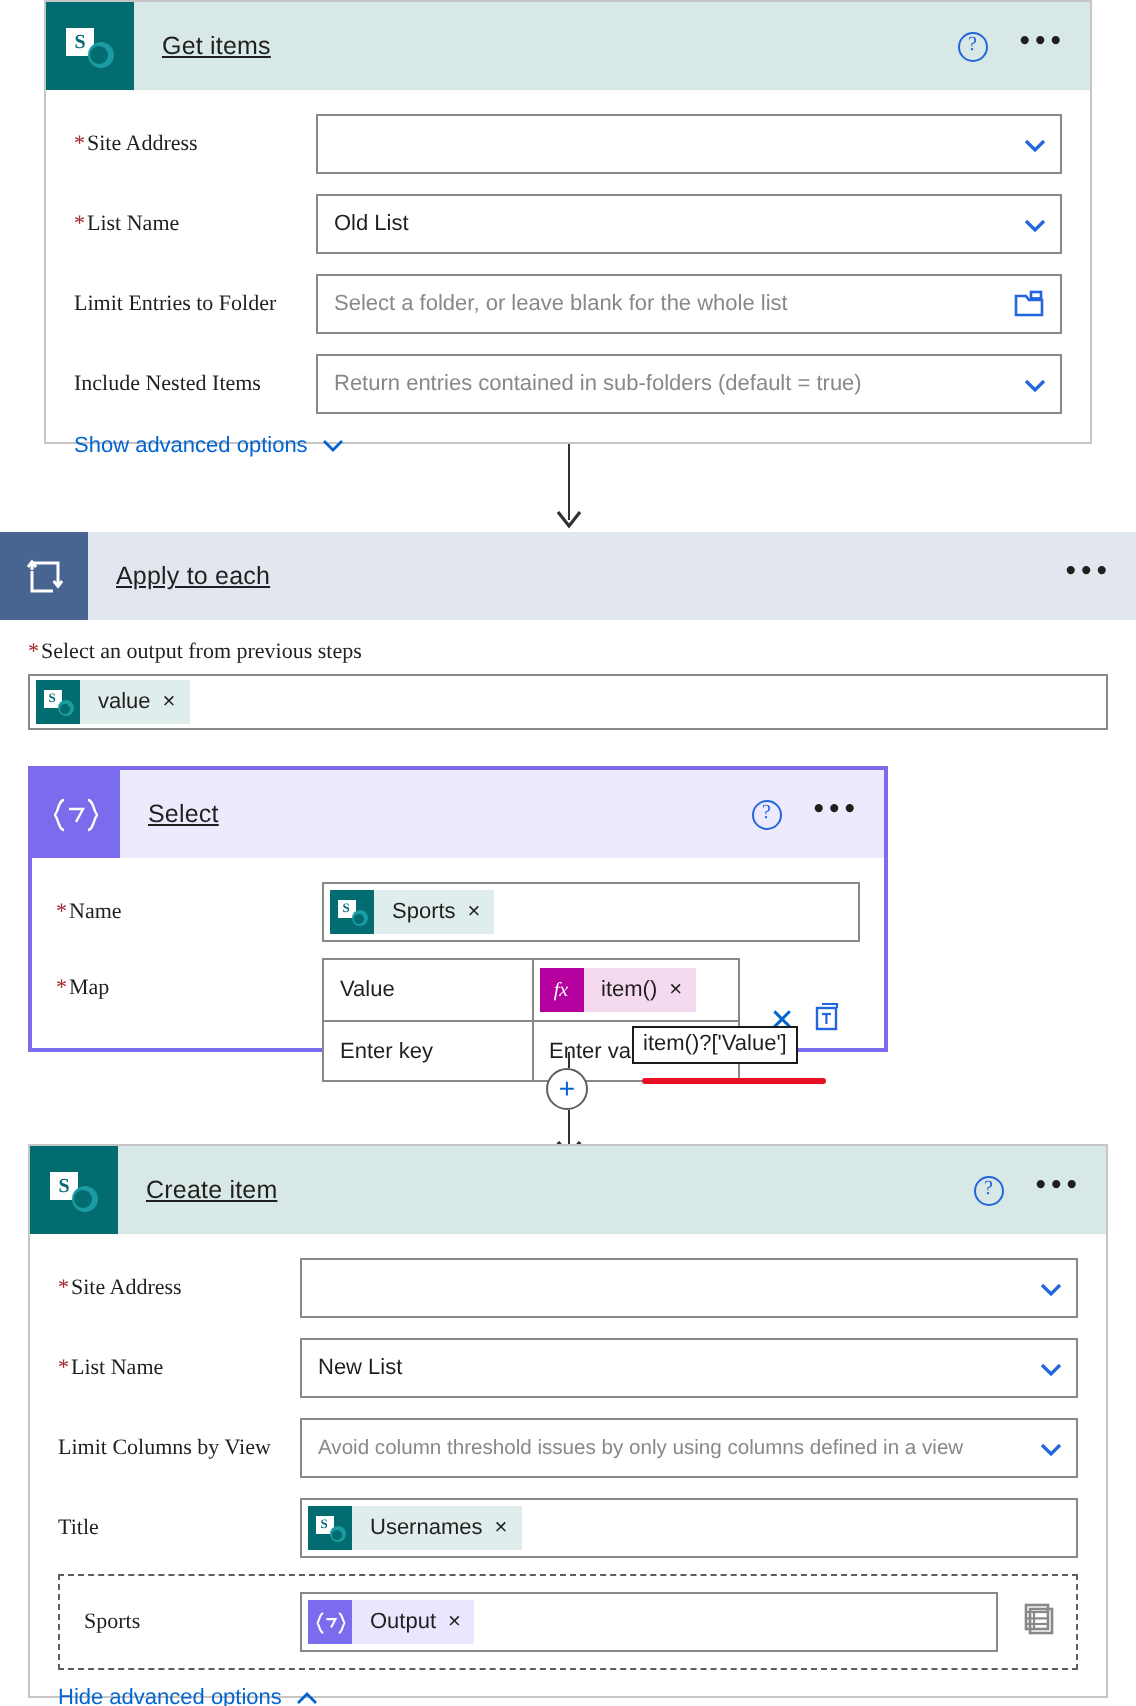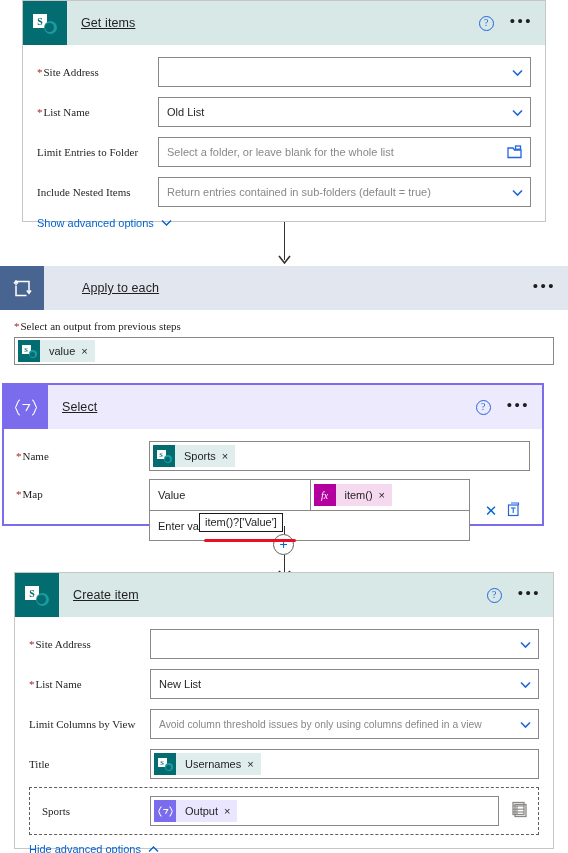--- a/index.html
+++ b/index.html
@@ -349,21 +349,21 @@
   <div class="line" style="top:0; height:38px;"></div>
   <div class="arrowhead" style="top:33px;">
     <svg width="13" height="10" viewBox="0 0 13 10">
         <polyline points="1,1 6.5,8 12,1" fill="none" stroke="#323130" stroke-width="1.6"></polyline>
       </svg>
   </div>
 </div>
 
 <div style="position:absolute; left:0; top:266px; width:568px;">
 
-  <div class="card-header" style="background:#e1e6ef;gap:24px;">
+  <div class="card-header" style="background:#e1e6ef;">
     <div class="op-icon loop-icon">
       <svg width="19" height="19" viewBox="0 0 19 19">
         <polyline points="3,6 3,2.5 16,2.5 16,13" fill="none" stroke="#ffffff" stroke-width="1.5"></polyline>
         <polyline points="3,6.5 3,16.5 13.5,16.5" fill="none" stroke="#ffffff" stroke-width="1.5"></polyline>
         <polyline points="1,4.5 3,2 5,4.5" fill="none" stroke="#ffffff" stroke-width="1.5"></polyline>
         <polyline points="13.8,11.5 16,14.2 18,11.5" fill="none" stroke="#ffffff" stroke-width="1.5"></polyline>
       </svg>
     </div>
     <div class="card-title">Apply to each</div>
     <div class="hdr-right">
@@ -382,21 +382,21 @@
               <span class="cir2"></span>
             </span>
         </span>
         <span class="ct">value</span>
         <span class="cx">×</span>
       </span>
     </div>
   </div>
 </div>
 
-<div class="card" id="select-card" style="left:2px; top:383px; width:542px; height:143px;">
+<div class="card" id="select-card" style="left:14px; top:383px; width:430px; height:143px;">
 
   <div class="card-header">
     <div class="op-icon sel-icon">
       <svg width="26" height="17" viewBox="0 0 26 17">
         <path d="M7,1 C4,1 4,8.5 2,8.5 C4,8.5 4,16 7,16" fill="none" stroke="#ffffff" stroke-width="1.2"></path>
         <path d="M19,1 C22,1 22,8.5 24,8.5 C22,8.5 22,16 19,16" fill="none" stroke="#ffffff" stroke-width="1.2"></path>
         <polyline points="9.5,5.5 16.5,5.5 13,12" fill="none" stroke="#ffffff" stroke-width="1.2"></polyline>
       </svg>
     </div>
     <div class="card-title">Select</div>
@@ -436,20 +436,23 @@
             <div class="map-cell" style="padding:0 3px;">
               <span class="chip pink">
                 <span class="ci">fx</span>
                 <span class="ct">item()</span>
                 <span class="cx">×</span>
               </span>
             </div>
           </div>
           <div class="map-row">
             <div class="map-cell">
+              <span class="ph">Enter key</span>
+            </div>
+            <div class="map-cell">
               <span class="ph">Enter value</span>
               <span class="tip-box">item()?['Value']</span>
               <span class="red-underline"></span>
             </div>
           </div>
         </div>
         <div class="map-actions">
           <span class="x-ico">✕</span>
           <span>
             <svg width="15" height="15" viewBox="0 0 15 15">

